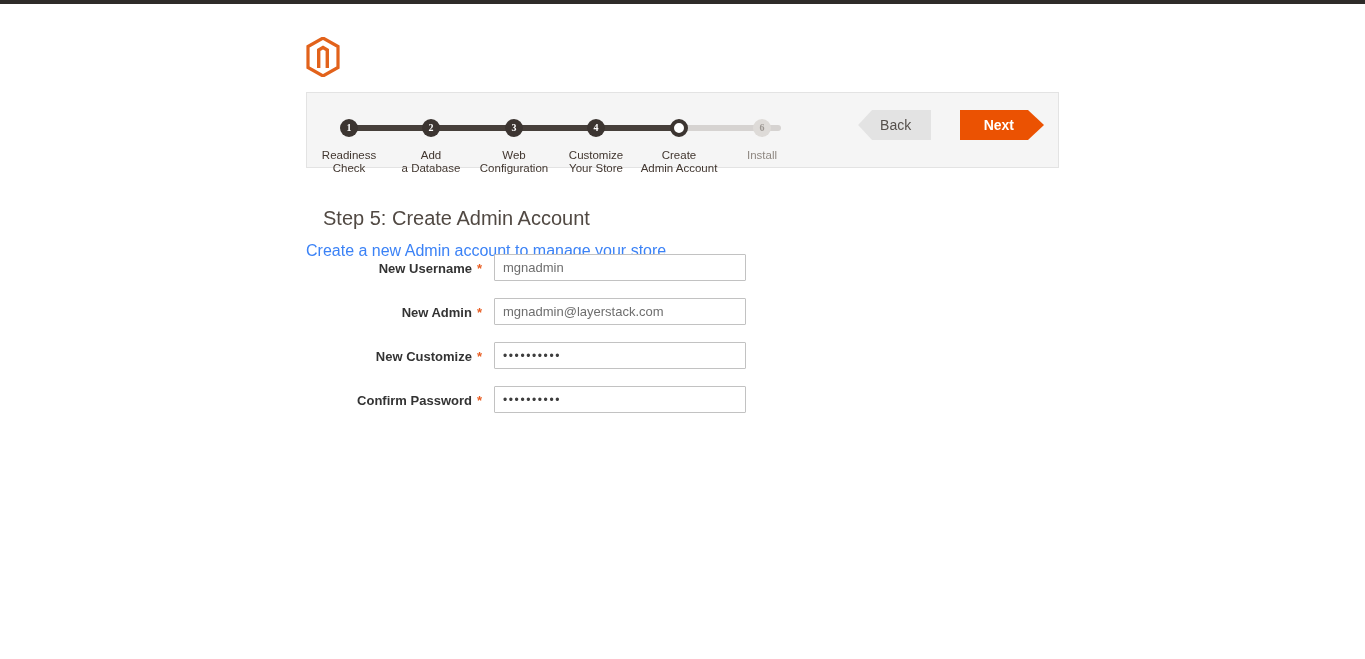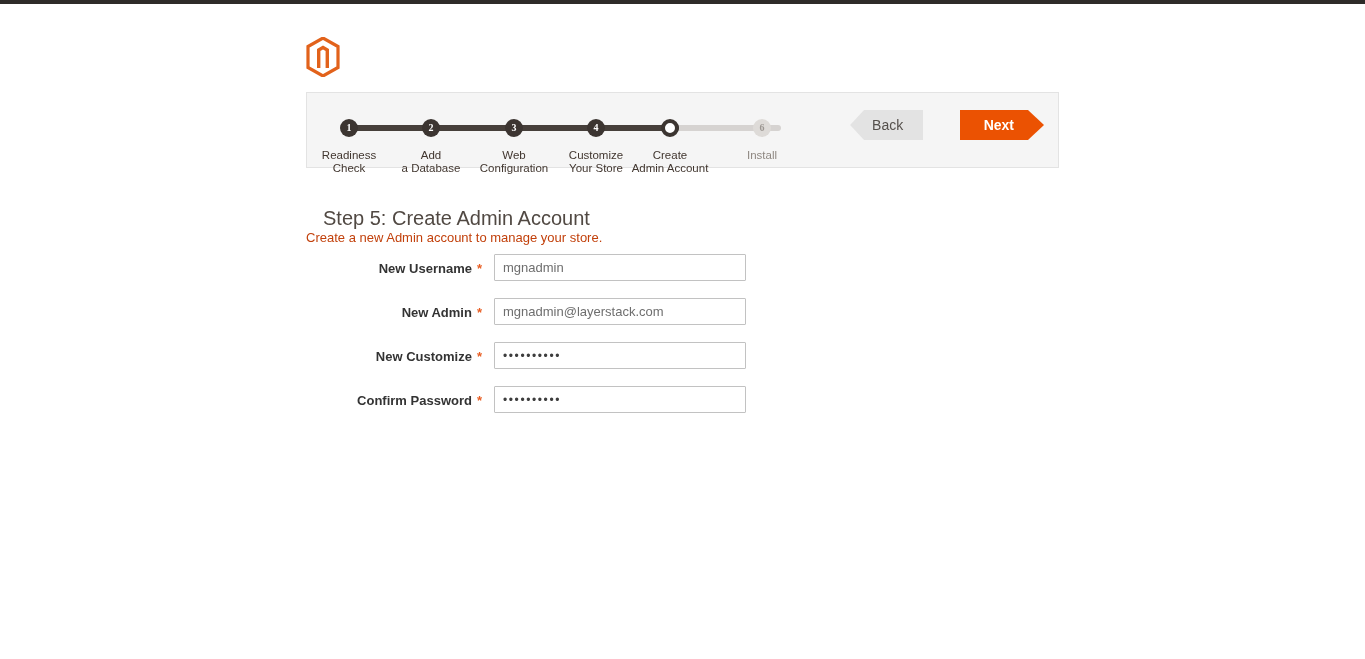--- a/index.html
+++ b/index.html
@@ -123,21 +123,21 @@
     padding: 0 16px;
     cursor: pointer;
     vertical-align: top;
     font-family: "Liberation Sans", sans-serif;
   }
   #back-button {
     background: #e3e3e3;
     color: #55504c;
     padding-left: 22px;
     padding-right: 20px;
-    margin-right: 8px;
+    margin-right: 0;
     clip-path: polygon(14px 0, 100% 0, 100% 100%, 14px 100%, 0 50%);
   }
   #next-button {
     background: #eb5202;
     color: #ffffff;
     font-weight: bold;
     padding-left: 24px;
     padding-right: 30px;
     clip-path: polygon(0 0, calc(100% - 16px) 0, 100% 50%, calc(100% - 16px) 100%, 0 100%);
     margin-left: 24px;
@@ -149,23 +149,23 @@
     left: 306px;
     top: 186px;
     font-size: 20px;
     color: #514943;
     font-weight: normal;
     margin: 17px;
   }
   #page-subtitle {
     position: absolute;
     left: 306px;
-    top: 226px;
-    font-size: 13px;
-    color: #c2410c;
+    top: 238px;
+    font-size: 16px;
+    color: #3b82f6;
   }
 
   #form {
     position: absolute;
     left: 306px;
     top: 250px;
     width: 600px;
   }
   .field-row {
     position: relative;
@@ -252,21 +252,21 @@
       </div>
 
       <div class="step" style="left:289px">
         <div class="marker">4</div>
         <div class="caption">
           <div>Customize</div>
           <div>Your Store</div>
         </div>
       </div>
 
-      <div class="step current" style="left:363px">
+      <div class="step current" style="left:372px">
         <div class="marker"></div>
         <div class="caption">
           <div>Create</div>
           <div>Admin Account</div>
         </div>
       </div>
 
       <div class="step pending" style="left:455px">
         <div class="marker">6</div>
         <div class="caption">

